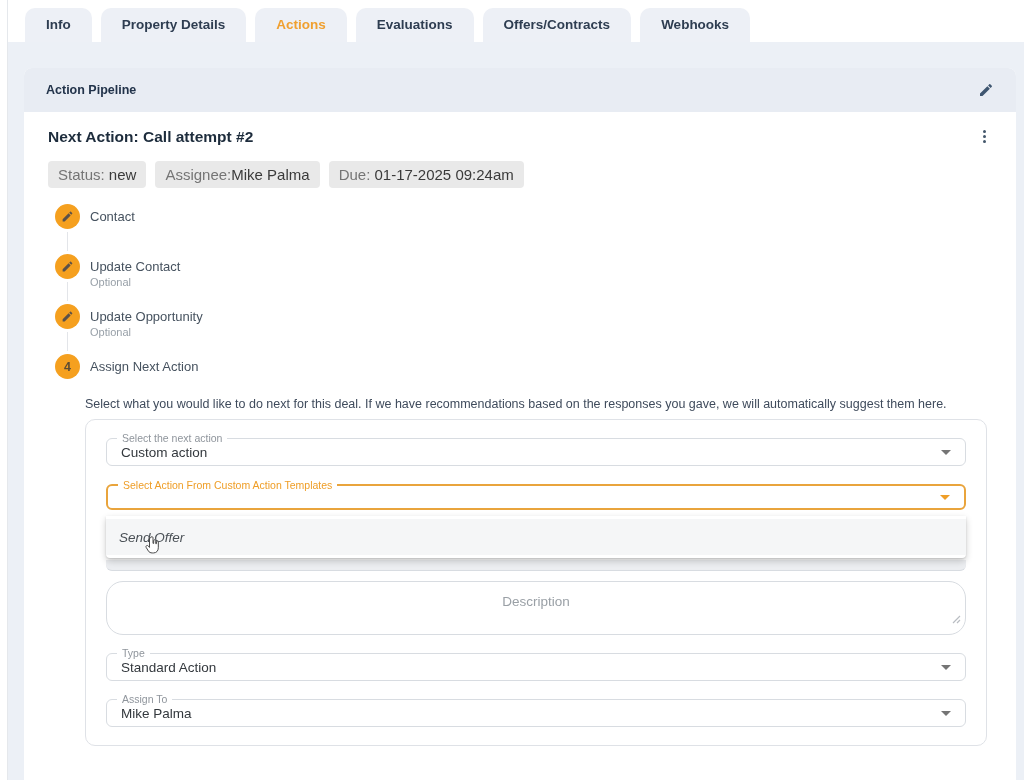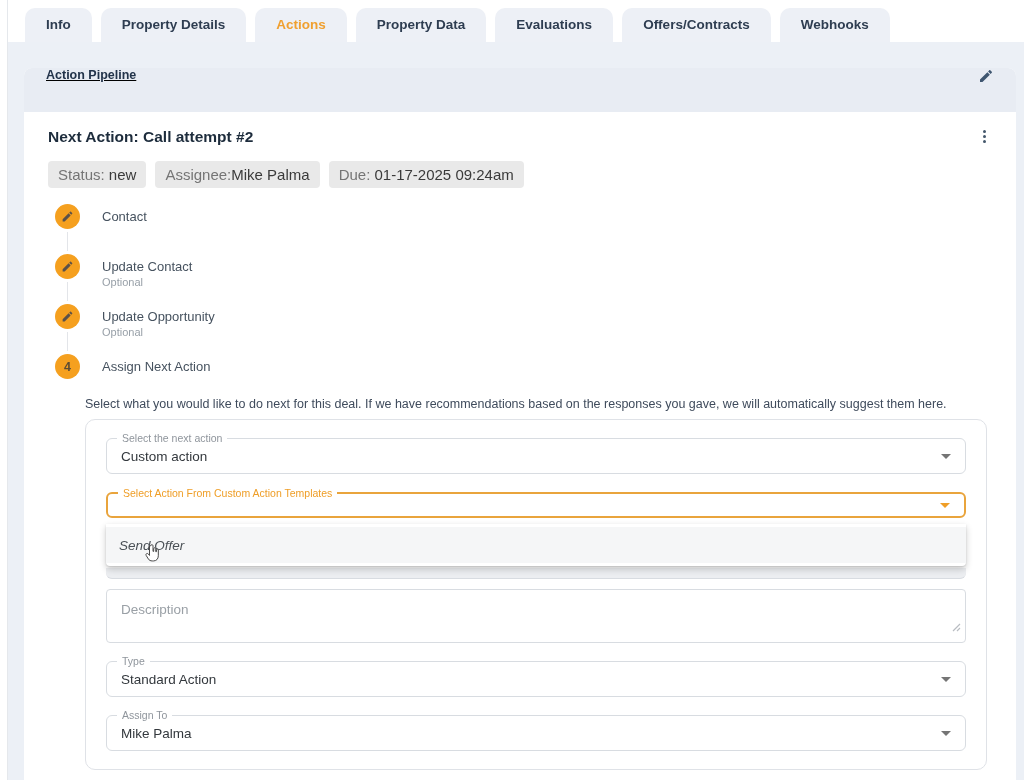--- a/index.html
+++ b/index.html
@@ -8,82 +8,81 @@
   .left-line { position:absolute; left:7px; top:0; width:1px; height:100%; background:#e5e8ec; }
 
   
   .tabbar { position:absolute; left:25px; top:8px; display:flex; gap:9px; z-index:2; }
   .tab { background:#edf0f6; border-radius:10px 10px 0 0; padding:9px 21px 10px; font-size:13.5px; font-weight:700; color:#2e3d51; cursor:pointer; white-space:nowrap; }
   .tab.active { color:#f0a030; }
 
   
   .content { position:absolute; left:8px; top:42px; width:1016px; height:738px; background:#ecf0f6; }
   .card { position:absolute; left:16px; top:26px; width:992px; height:720px; background:#fff; border-radius:8px 8px 0 0; }
-  .card-header { height:44px; background:#e8ecf3; border-radius:8px 8px 0 0; display:flex; align-items:flex-start; justify-content:space-between; padding:0 22px;text-decoration:underline; }
+  .card-header { height:44px; background:#e8ecf3; border-radius:8px 8px 0 0; display:flex; align-items:center; justify-content:space-between; padding:0 22px; }
   .card-header-title { font-size:12.5px; font-weight:700; color:#22334a; }
   .icon-btn { display:flex; align-items:center; cursor:pointer; }
   .card-body { padding:16px 24px 0; }
 
   .title-row { display:flex; justify-content:space-between; align-items:flex-start; }
   .page-title { font-size:15.5px; font-weight:700; color:#1d2c3c; }
   .kebab { display:flex; flex-direction:column; gap:2px; padding:2px 6px; cursor:pointer; }
   .kebab i { width:3px; height:3px; border-radius:50%; background:#44576b; }
 
   .badges { display:flex; gap:9px; margin-top:15px; }
   .badge { background:#e9e9e9; border-radius:4px; padding:5px 10px; font-size:15px; color:#757575; white-space:pre; }
   .badge .b-value { color:#3a3a3a; }
 
   
   .stepper { margin-top:16px; margin-left:7px; }
-  .step { display:flex; gap:22px; }
+  .step { display:flex; gap:10px; }
   .step-rail { display:flex; flex-direction:column; align-items:center; width:25px; }
   .circle { width:25px; height:25px; border-radius:50%; background:#f5a01f; display:flex; align-items:center; justify-content:center; flex:none; }
   .circle svg { width:13px; height:13px; fill:#5b5149; }
   .circle .num { font-size:12.5px; font-weight:700; color:#5c4c35; }
   .connector { width:1px; background:#e3e5e9; margin:3px 0; height:19px; }
   .step-texts { padding-top:5px; }
   .step-label { font-size:13px; color:#46525f; }
   .step-sub { font-size:11px; color:#98a0a8; margin-top:2px; }
 
   .desc { margin:18px 0 0 37px; font-size:12.5px; color:#3f4b5c; }
 
   
   .form-card { margin:8px 0 0 37px; width:902px; border:1px solid #dfe2e7; border-radius:10px; padding:18px 20px; background:#fff; }
-  .field { position:relative; border:1px solid #d8dce1; border-radius:6px; height:36px; display:flex; align-items:center; padding:0 14px; background:#fff; cursor:pointer; }
+  .field { position:relative; border:1px solid #d8dce1; border-radius:6px; height:28px; display:flex; align-items:center; padding:0 14px; background:#fff; cursor:pointer; }
   .field + .field { margin-top:18px; }
   .flabel { position:absolute; top:-7px; left:10px; background:#fff; padding:0 5px; font-size:10.5px; color:#8f959c; white-space:nowrap; }
   .fvalue { font-size:13.5px; color:#33383d; }
   .caret { margin-left:auto; width:0; height:0; border-left:5px solid transparent; border-right:5px solid transparent; border-top:5px solid #757575; }
   .field.focused { border:2px solid #e9a43c; height:26px; }
   .field.focused .flabel { color:#ef9e27; }
   .field.focused .caret { border-top-color:#ef9e27; }
   .mt18 { margin-top:18px; }
 
   .dropdown { position:relative; z-index:2; margin-top:6px; background:#fff; border-radius:0 0 4px 4px; box-shadow:0 3px 7px rgba(0,0,0,.20), 0 1px 2px rgba(0,0,0,.12); padding:3px 0;font-style:italic; }
   .option { position:relative; height:36px; display:flex; align-items:center; padding:0 13px; font-size:13.5px; color:#4a5056; background:#f5f6f7; cursor:pointer; }
   .cursor-icon { position:absolute; left:39px; top:17px; }
 
   .sliver { margin-top:2px; height:11px; background:#eceef1; border-bottom:1px solid #d8dce1; border-radius:0 0 6px 6px; }
 
   .textarea-wrap { position:relative; margin-top:10px; }
-  .textarea-wrap textarea { width:100%; height:54px; border:1px solid #d8dce1; border-radius:4px; padding:12px 14px; font:13.5px "Liberation Sans", sans-serif; color:#33383d; resize:none; outline:none; display:block; background:#fff; }
+  .textarea-wrap textarea { width:100%; height:54px; border:1px solid #d8dce1; border-radius:17px; padding:12px 14px; font:13.5px "Liberation Sans", sans-serif; color:#33383d; resize:none; outline:none; display:block; background:#fff;text-align:center; }
   .textarea-wrap textarea::placeholder { color:#9aa0a6; }
   .resize-handle { position:absolute; right:5px; bottom:7px; }
 </style>
 </head>
 <body>
 
 <div class="page">
   <div class="left-line"></div>
 
   <div class="tabbar">
     <div class="tab">Info</div>
     <div class="tab">Property Details</div>
     <div class="tab active">Actions</div>
-    <div class="tab">Property Data</div>
     <div class="tab">Evaluations</div>
     <div class="tab">Offers/Contracts</div>
     <div class="tab">Webhooks</div>
   </div>
 
   <div class="content">
     <div class="card">
 
       <div class="card-header">
         <span class="card-header-title">Action Pipeline</span>

